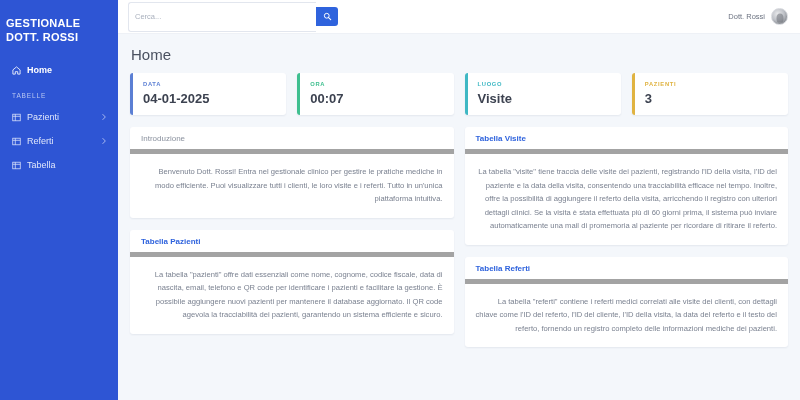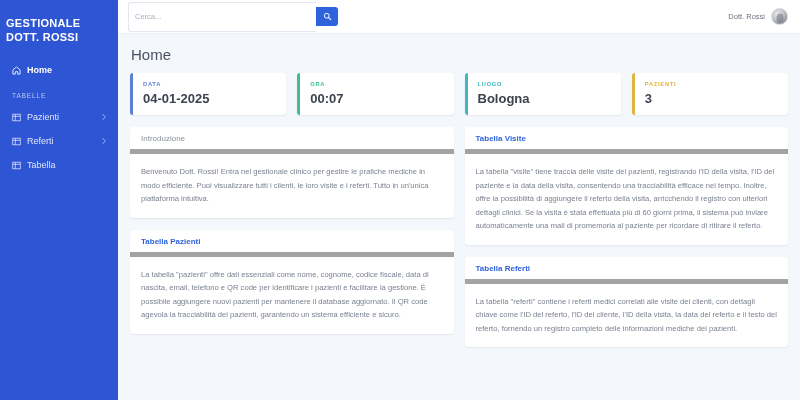--- a/index.html
+++ b/index.html
@@ -142,21 +142,21 @@
     padding: 7px 11px 6px 11px;
     border-bottom: 5px solid #a3a3a3;
     font-size: 8px;
   }
   .panel-head.muted { color: #8a919e; }
   .panel-head.accent { color: #2f63dd; font-weight: bold; }
   .panel-body {
     padding: 11px 11px 12px 11px;
     font-size: 7.6px; line-height: 13.5px;
     color: #7a8190;
-    text-align: left;
+    text-align: right;
   }
 </style>
 </head>
 <body>
 
 <div class="app">
 
   <div class="sidebar">
     <div class="brand">
       <span>GESTIONALE</span>
@@ -246,21 +246,21 @@
         <div class="stat-card" style="border-left-color:#5b7fd4">
           <div class="stat-label" style="color:#5b7fd4">DATA</div>
           <div class="stat-value">04-01-2025</div>
         </div>
         <div class="stat-card" style="border-left-color:#3fbf8f">
           <div class="stat-label" style="color:#3fbf8f">ORA</div>
           <div class="stat-value">00:07</div>
         </div>
         <div class="stat-card" style="border-left-color:#3fb8c4">
           <div class="stat-label" style="color:#3fb8c4">LUOGO</div>
-          <div class="stat-value">Bologna</div>
+          <div class="stat-value">Visite</div>
         </div>
         <div class="stat-card" style="border-left-color:#e0b341">
           <div class="stat-label" style="color:#e0b341">PAZIENTI</div>
           <div class="stat-value">3</div>
         </div>
       </div>
 
       <div class="columns">
         <div class="col">
           <div class="panel">

